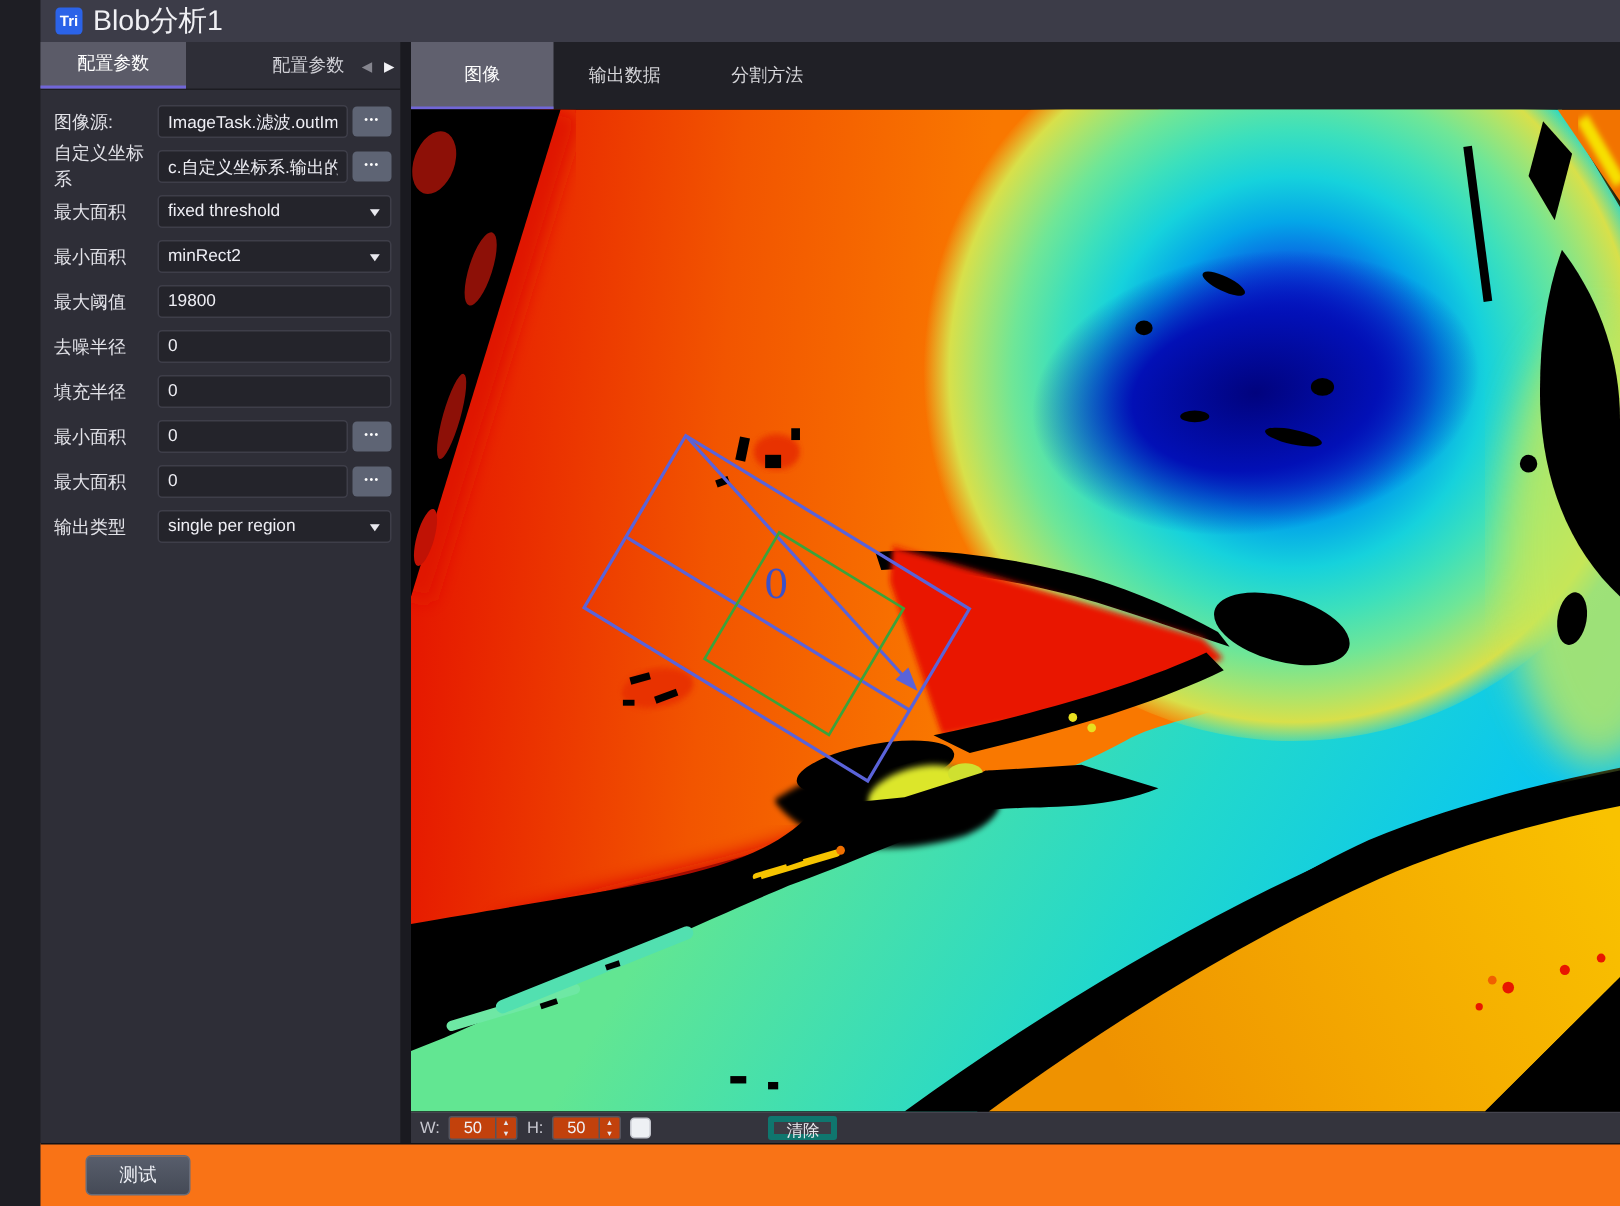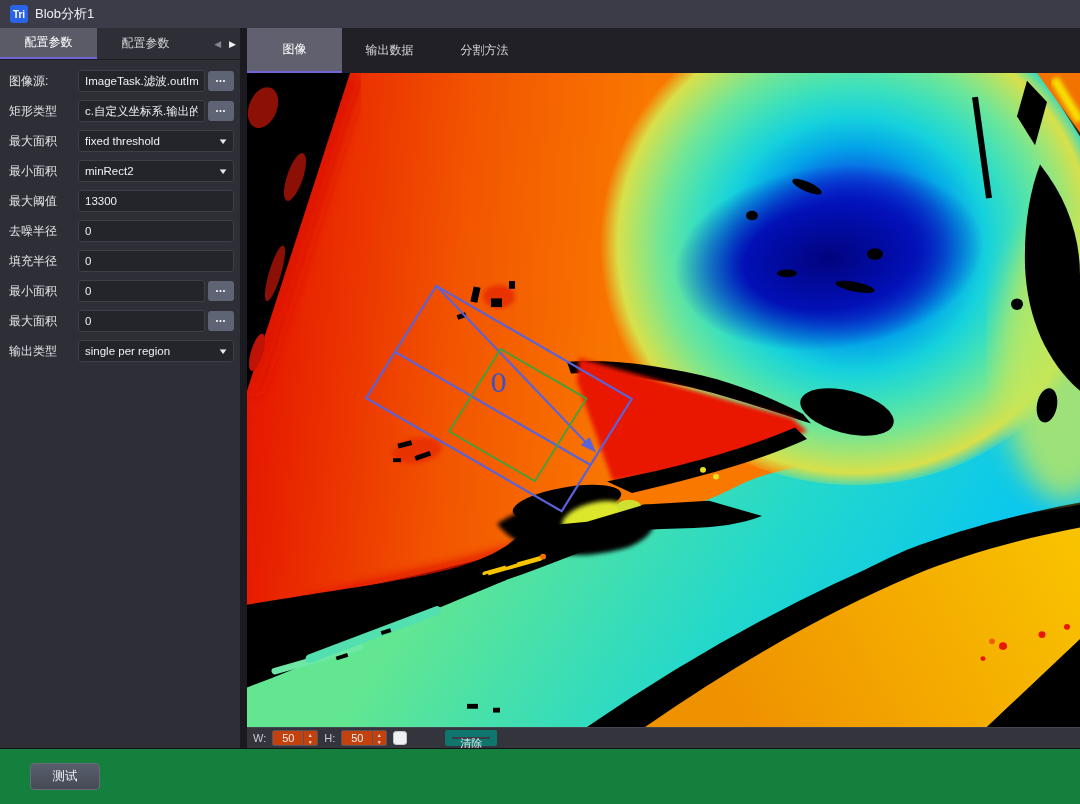--- a/index.html
+++ b/index.html
@@ -1,31 +1,31 @@
 <!DOCTYPE html>
 <html><head>
 <meta charset="utf-8">
 <style>
   * { margin:0; padding:0; box-sizing:border-box; }
   html,body { width:1080px; height:804px; overflow:hidden; background:#1e1e24;
     font-family:"Liberation Sans", sans-serif; }
-  .window { width:1080px; height:804px; display:flex; flex-direction:column; }
+  .window { width:1080px; height:804px; display:flex; flex-direction:column;padding-left:27px; }
 
   
   .titlebar { height:28px; background:#3c3c48; display:flex; align-items:center; padding:0 10px; flex:0 0 auto; }
   .logo { width:18px; height:18px; background:#2b63e8; border-radius:3px; color:#fff; font-weight:bold;
     font-size:10px; display:flex; align-items:center; justify-content:center; margin-right:7px; }
-  .title { color:#f0f0f4; font-size:13px; }
+  .title { color:#f0f0f4; font-size:19px; }
 
   
   .main { flex:1 1 auto; display:flex; min-height:0; }
 
   
   .left { width:240px; background:#2e2e37; display:flex; flex-direction:column; flex:0 0 auto; }
-  .ltabs { height:32px; display:flex; position:relative; border-bottom:1px solid #1c1c22; flex:0 0 auto; }
+  .ltabs { height:32px; display:flex; position:relative; border-bottom:1px solid #1c1c22; flex:0 0 auto;gap:33px; }
   .ltab { width:97px; display:flex; align-items:center; justify-content:center; font-size:12px;
     color:#d0d0d6; cursor:pointer; }
   .ltab.active { background:#5b5b68; color:#ffffff; border-bottom:2px solid #7166d8; }
   .tabnav { position:absolute; right:4px; top:0; height:100%; display:flex; align-items:center; gap:8px; }
   .tabnav span { font-size:9px; }
   .nav-prev { color:#85858e; } .nav-next { color:#f2f2f6; }
 
   .form { padding-top:10px; }
   .row { height:22px; margin:0 6px 8px 6px; display:flex; align-items:center; }
   .lbl { width:72px; font-size:12px; color:#e2e2e8; padding-left:3px; flex:0 0 auto; }
@@ -53,25 +53,25 @@
   .vtoolbar { height:21px; background:#34343d; border-top:1px solid #44444e; display:flex;
     align-items:center; padding:0 6px; gap:6px; flex:0 0 auto; }
   .vtoolbar .tlbl { font-size:11px; color:#c8c8d0; }
   .spin { width:46px; height:16px; background:#c2410c; border:1px solid #54545e; border-radius:2px;
     display:flex; align-items:stretch; }
   .spin input { width:30px; background:transparent; border:none; color:#f0f0f4; font-size:11px;
     text-align:center; font-family:"Liberation Sans",sans-serif; }
   .spinbtns { width:13px; border-left:1px solid #54545e; display:flex; flex-direction:column; cursor:pointer; }
   .spinbtns span { flex:1; font-size:5px; color:#e6e6ec; display:flex; align-items:center; justify-content:center; }
   .chk { width:14px; height:14px; background:#eef0f4; border:1px solid #c2c4cc; border-radius:3px; cursor:pointer; }
-  .clearbtn { height:16px; padding:0 8px; background:#3c3c45; border:7px solid #0f766e; border-radius:2px;
-    color:#e8e8ec; font-size:11px; line-height:13px; cursor:pointer; margin-left:32px; }
-
-  
-  .footer { height:56px; background:#15803d; border-top:1px solid #121216; display:flex;
+  .clearbtn { height:16px; padding:0 8px; background:#3c3c45; border:4px solid #0f766e; border-radius:2px;
+    color:#e8e8ec; font-size:11px; line-height:13px; cursor:pointer; margin-left:72px; }
+
+  
+  .footer { height:42px; background:#f97316; border-top:1px solid #121216; display:flex;
     align-items:center; flex:0 0 auto; }
   .testbtn { margin-left:30px; width:70px; height:27px; border-radius:4px; cursor:pointer;
     background:linear-gradient(#585e6c,#454a56); border:1px solid #666c7a; color:#eef0f6; font-size:12.5px; }
 </style>
 </head>
 <body>
 
 <div class="window">
 
   <div class="titlebar">
@@ -93,21 +93,21 @@
 
       <div class="form">
         <div class="row">
           <span class="lbl">图像源:</span>
           <div class="field">
               <span class="val">ImageTask.滤波.outImage</span>
             </div>
           <button class="dots">•••</button>
         </div>
         <div class="row">
-          <span class="lbl">矩形类型</span>
+          <span class="lbl">自定义坐标系</span>
           <div class="field">
               <span class="val">c.自定义坐标系.输出的坐标系</span>
             </div>
           <button class="dots">•••</button>
         </div>
         <div class="row">
           <span class="lbl">最大面积</span>
           <div class="field dd">
               <span class="val">fixed threshold</span>
               <span class="arrow">▼</span>
@@ -116,21 +116,21 @@
         <div class="row">
           <span class="lbl">最小面积</span>
           <div class="field dd">
               <span class="val">minRect2</span>
               <span class="arrow">▼</span>
             </div>
         </div>
         <div class="row">
           <span class="lbl">最大阈值</span>
           <div class="field">
-              <span class="val">13300</span>
+              <span class="val">19800</span>
             </div>
         </div>
         <div class="row">
           <span class="lbl">去噪半径</span>
           <div class="field">
               <span class="val">0</span>
             </div>
         </div>
         <div class="row">
           <span class="lbl">填充半径</span>

